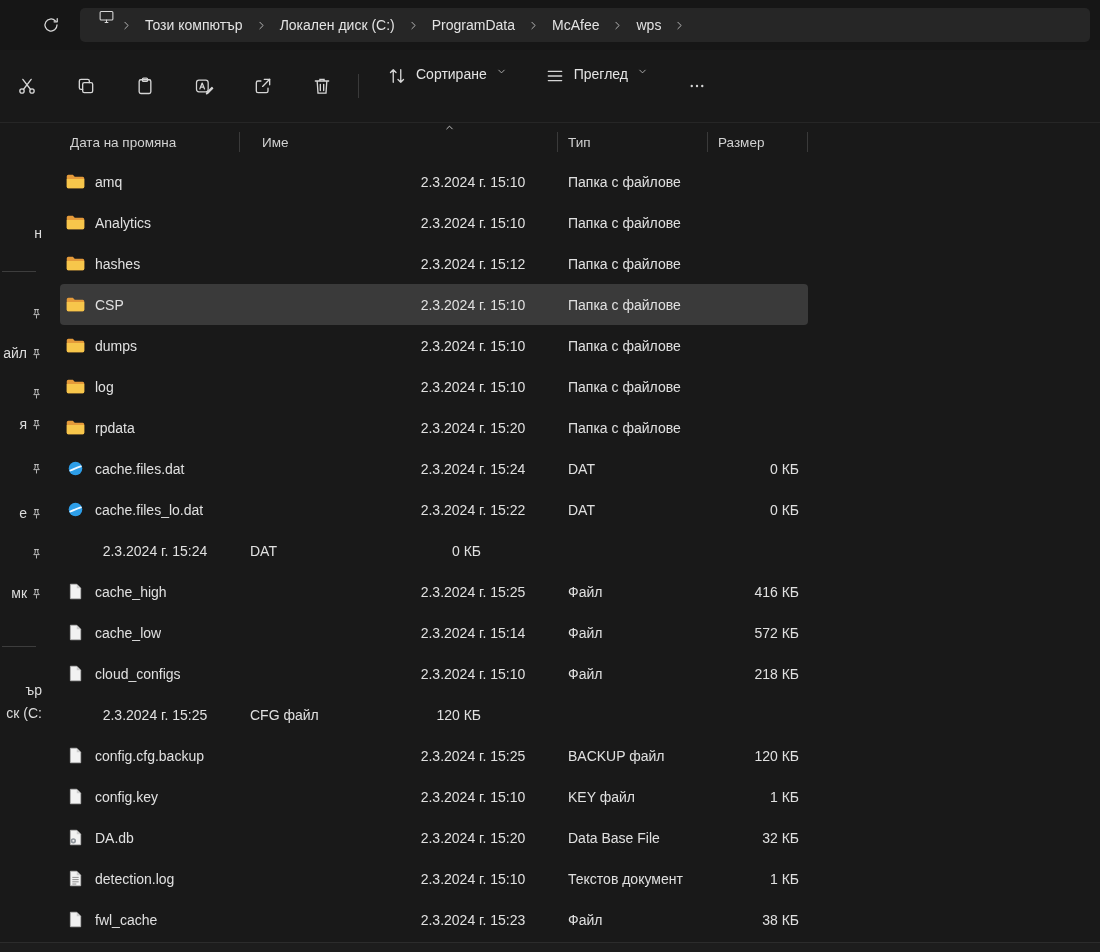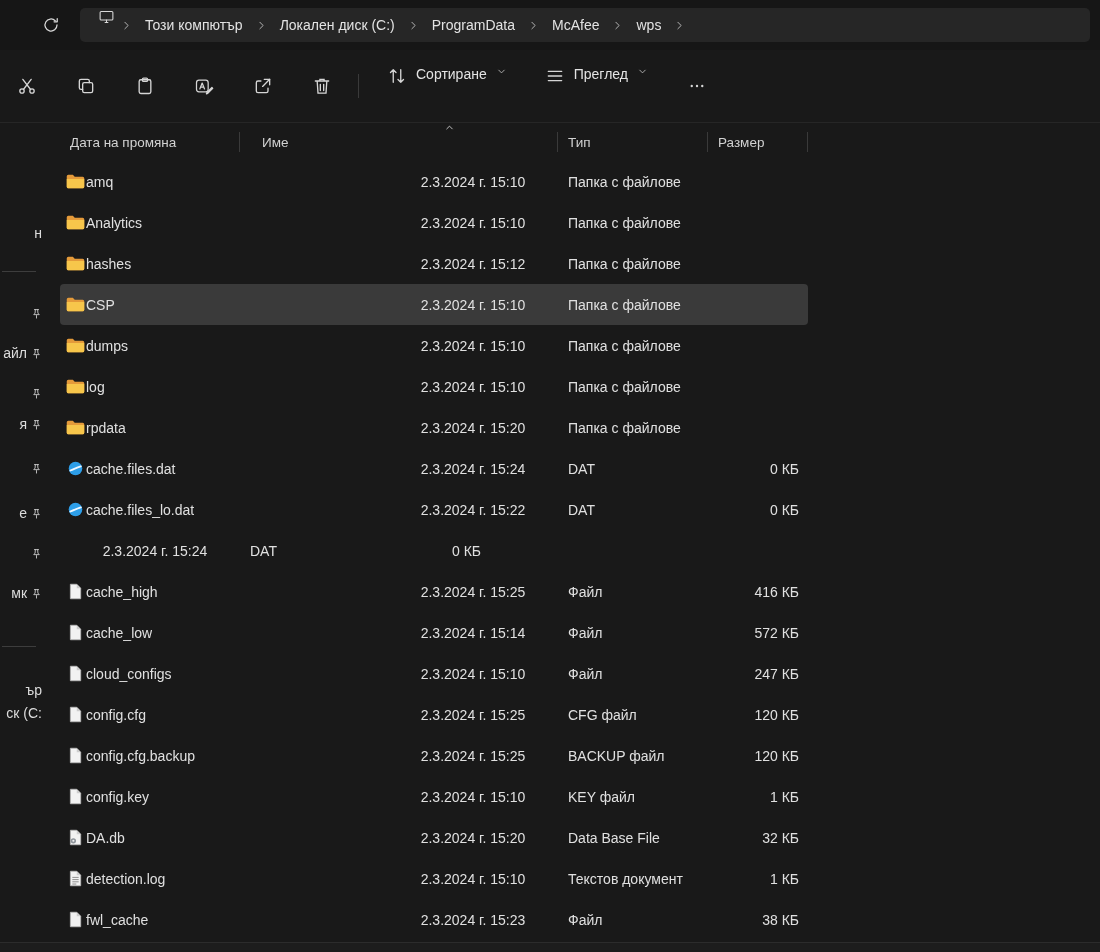--- a/index.html
+++ b/index.html
@@ -39,21 +39,21 @@
   .h.name{width:318px;padding-left:22px;}
   .h.date{width:180px;padding-left:10px;}
   .h.type{width:150px;padding-left:10px;}
   .h.size{width:100px;padding-left:10px;}
   .caret{position:absolute;left:204px;top:-1px;color:#cfcfcf;display:flex;}
   
   .rows{margin-left:4px;}
   .row{height:41px;display:flex;align-items:center;width:748px;border-radius:4px;font-size:14px;color:#e0e0e0;}
   .row.selected{background:var(--selection,#3a3a3a);}
   .cell{box-sizing:border-box;white-space:nowrap;overflow:hidden;}
-  .c-name{width:318px;display:flex;align-items:center;padding-left:5px;}
+  .c-name{width:318px;display:flex;align-items:center;gap:9px;padding-left:5px;}
   .ficon{width:21px;height:21px;display:flex;align-items:center;justify-content:center;flex:none;}
   .fname{white-space:nowrap;overflow:hidden;}
   .c-date{width:180px;padding-left:10px;text-align:center;}
   .c-type{width:150px;padding-left:10px;}
   .c-size{width:100px;padding-right:9px;text-align:right;}
   .statusbar{position:absolute;left:0;bottom:0;width:100%;height:9px;background:#1d1d1d;border-top:1px solid #2c2c2c;}
 </style>
 </head>
 <body>
 
@@ -451,32 +451,23 @@
       <span class="ficon">
                 <svg viewBox="0 0 24 24" width="19" height="19">
                   <path d="M5.5 2.8h8.1l5 5v13.4H5.5Z" fill="#f2f2f2" stroke="#b9b9b9" stroke-width="0.9"></path>
                   <path d="M13.6 2.8l5 5h-5Z" fill="#cdcdcd"></path>
                 </svg>
               </span>
       <span class="fname">cloud_configs</span>
     </span>
     <span class="cell c-date date">2.3.2024 г. 15:10</span>
     <span class="cell c-type type">Файл</span>
-    <span class="cell c-size size">247 КБ</span>
-  </div>
-          <div class="row">
-    <span class="cell c-name">
-      <span class="ficon">
-                <svg viewBox="0 0 24 24" width="19" height="19">
-                  <path d="M5.5 2.8h8.1l5 5v13.4H5.5Z" fill="#f2f2f2" stroke="#b9b9b9" stroke-width="0.9"></path>
-                  <path d="M13.6 2.8l5 5h-5Z" fill="#cdcdcd"></path>
-                </svg>
-              </span>
-      <span class="fname">config.cfg</span>
-    </span>
+    <span class="cell c-size size">218 КБ</span>
+  </div>
+          <div class="row">
     <span class="cell c-date date">2.3.2024 г. 15:25</span>
     <span class="cell c-type type">CFG файл</span>
     <span class="cell c-size size">120 КБ</span>
   </div>
           <div class="row">
     <span class="cell c-name">
       <span class="ficon">
                 <svg viewBox="0 0 24 24" width="19" height="19">
                   <path d="M5.5 2.8h8.1l5 5v13.4H5.5Z" fill="#f2f2f2" stroke="#b9b9b9" stroke-width="0.9"></path>
                   <path d="M13.6 2.8l5 5h-5Z" fill="#cdcdcd"></path>

